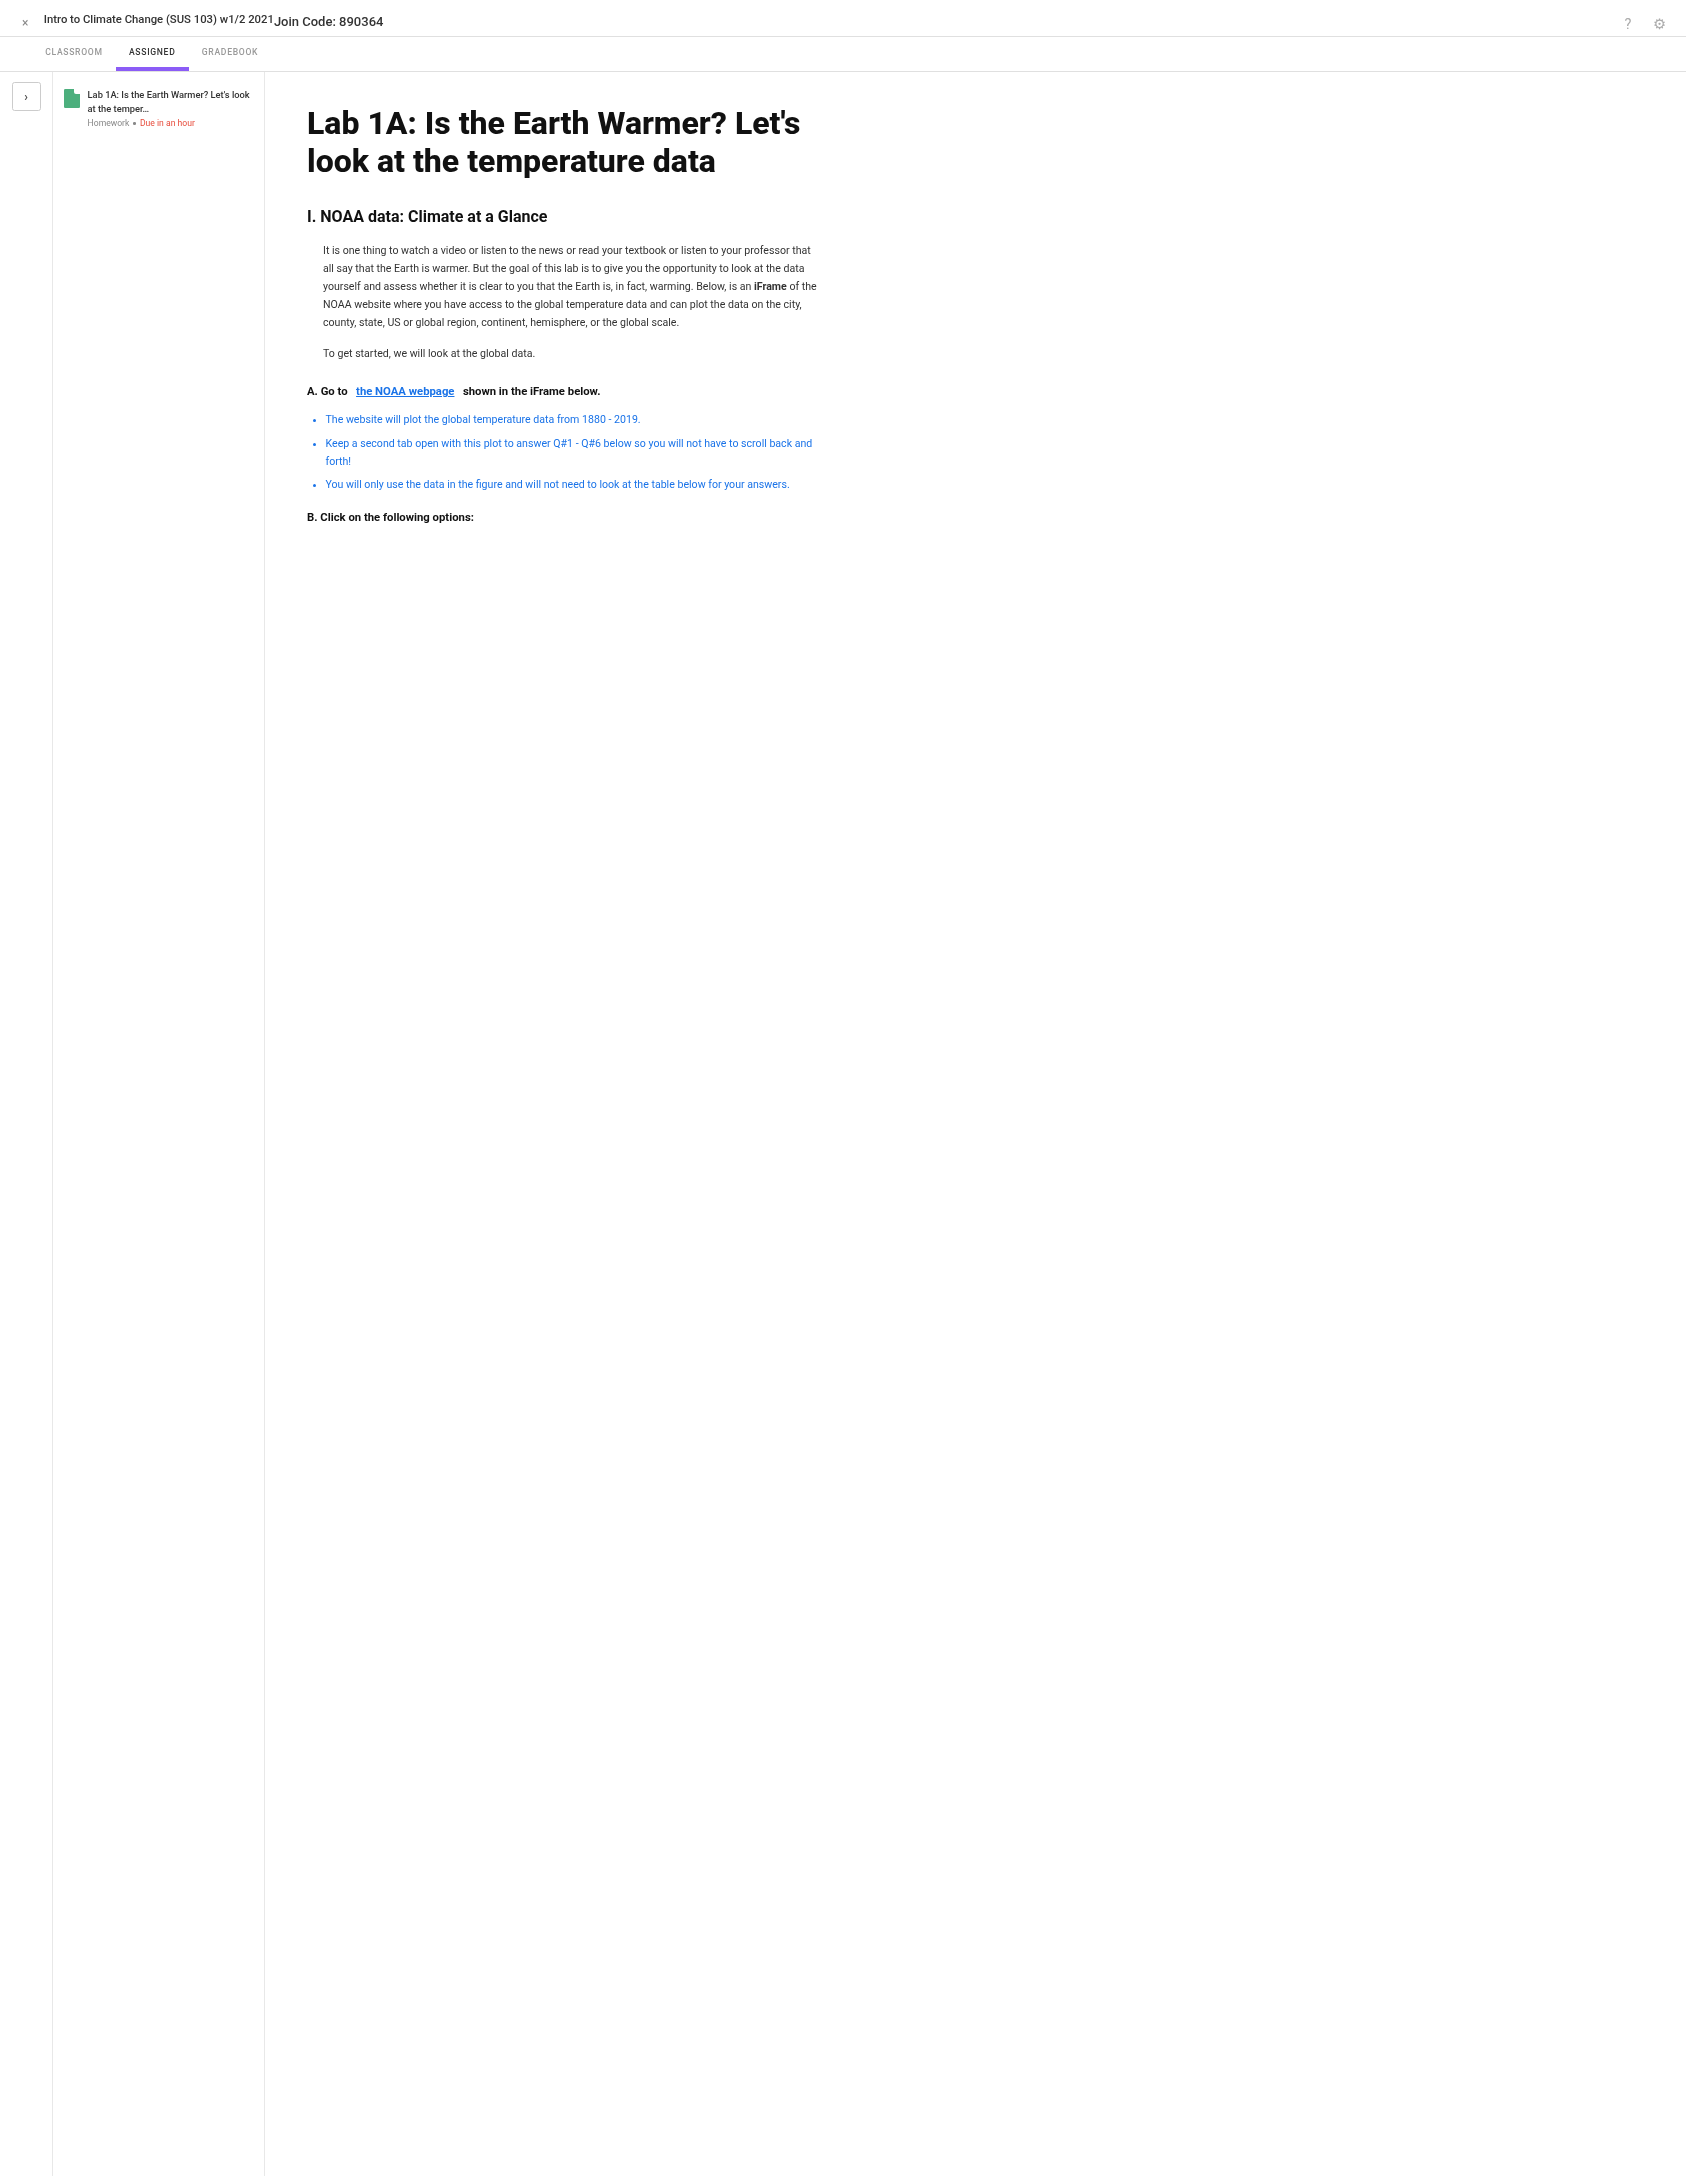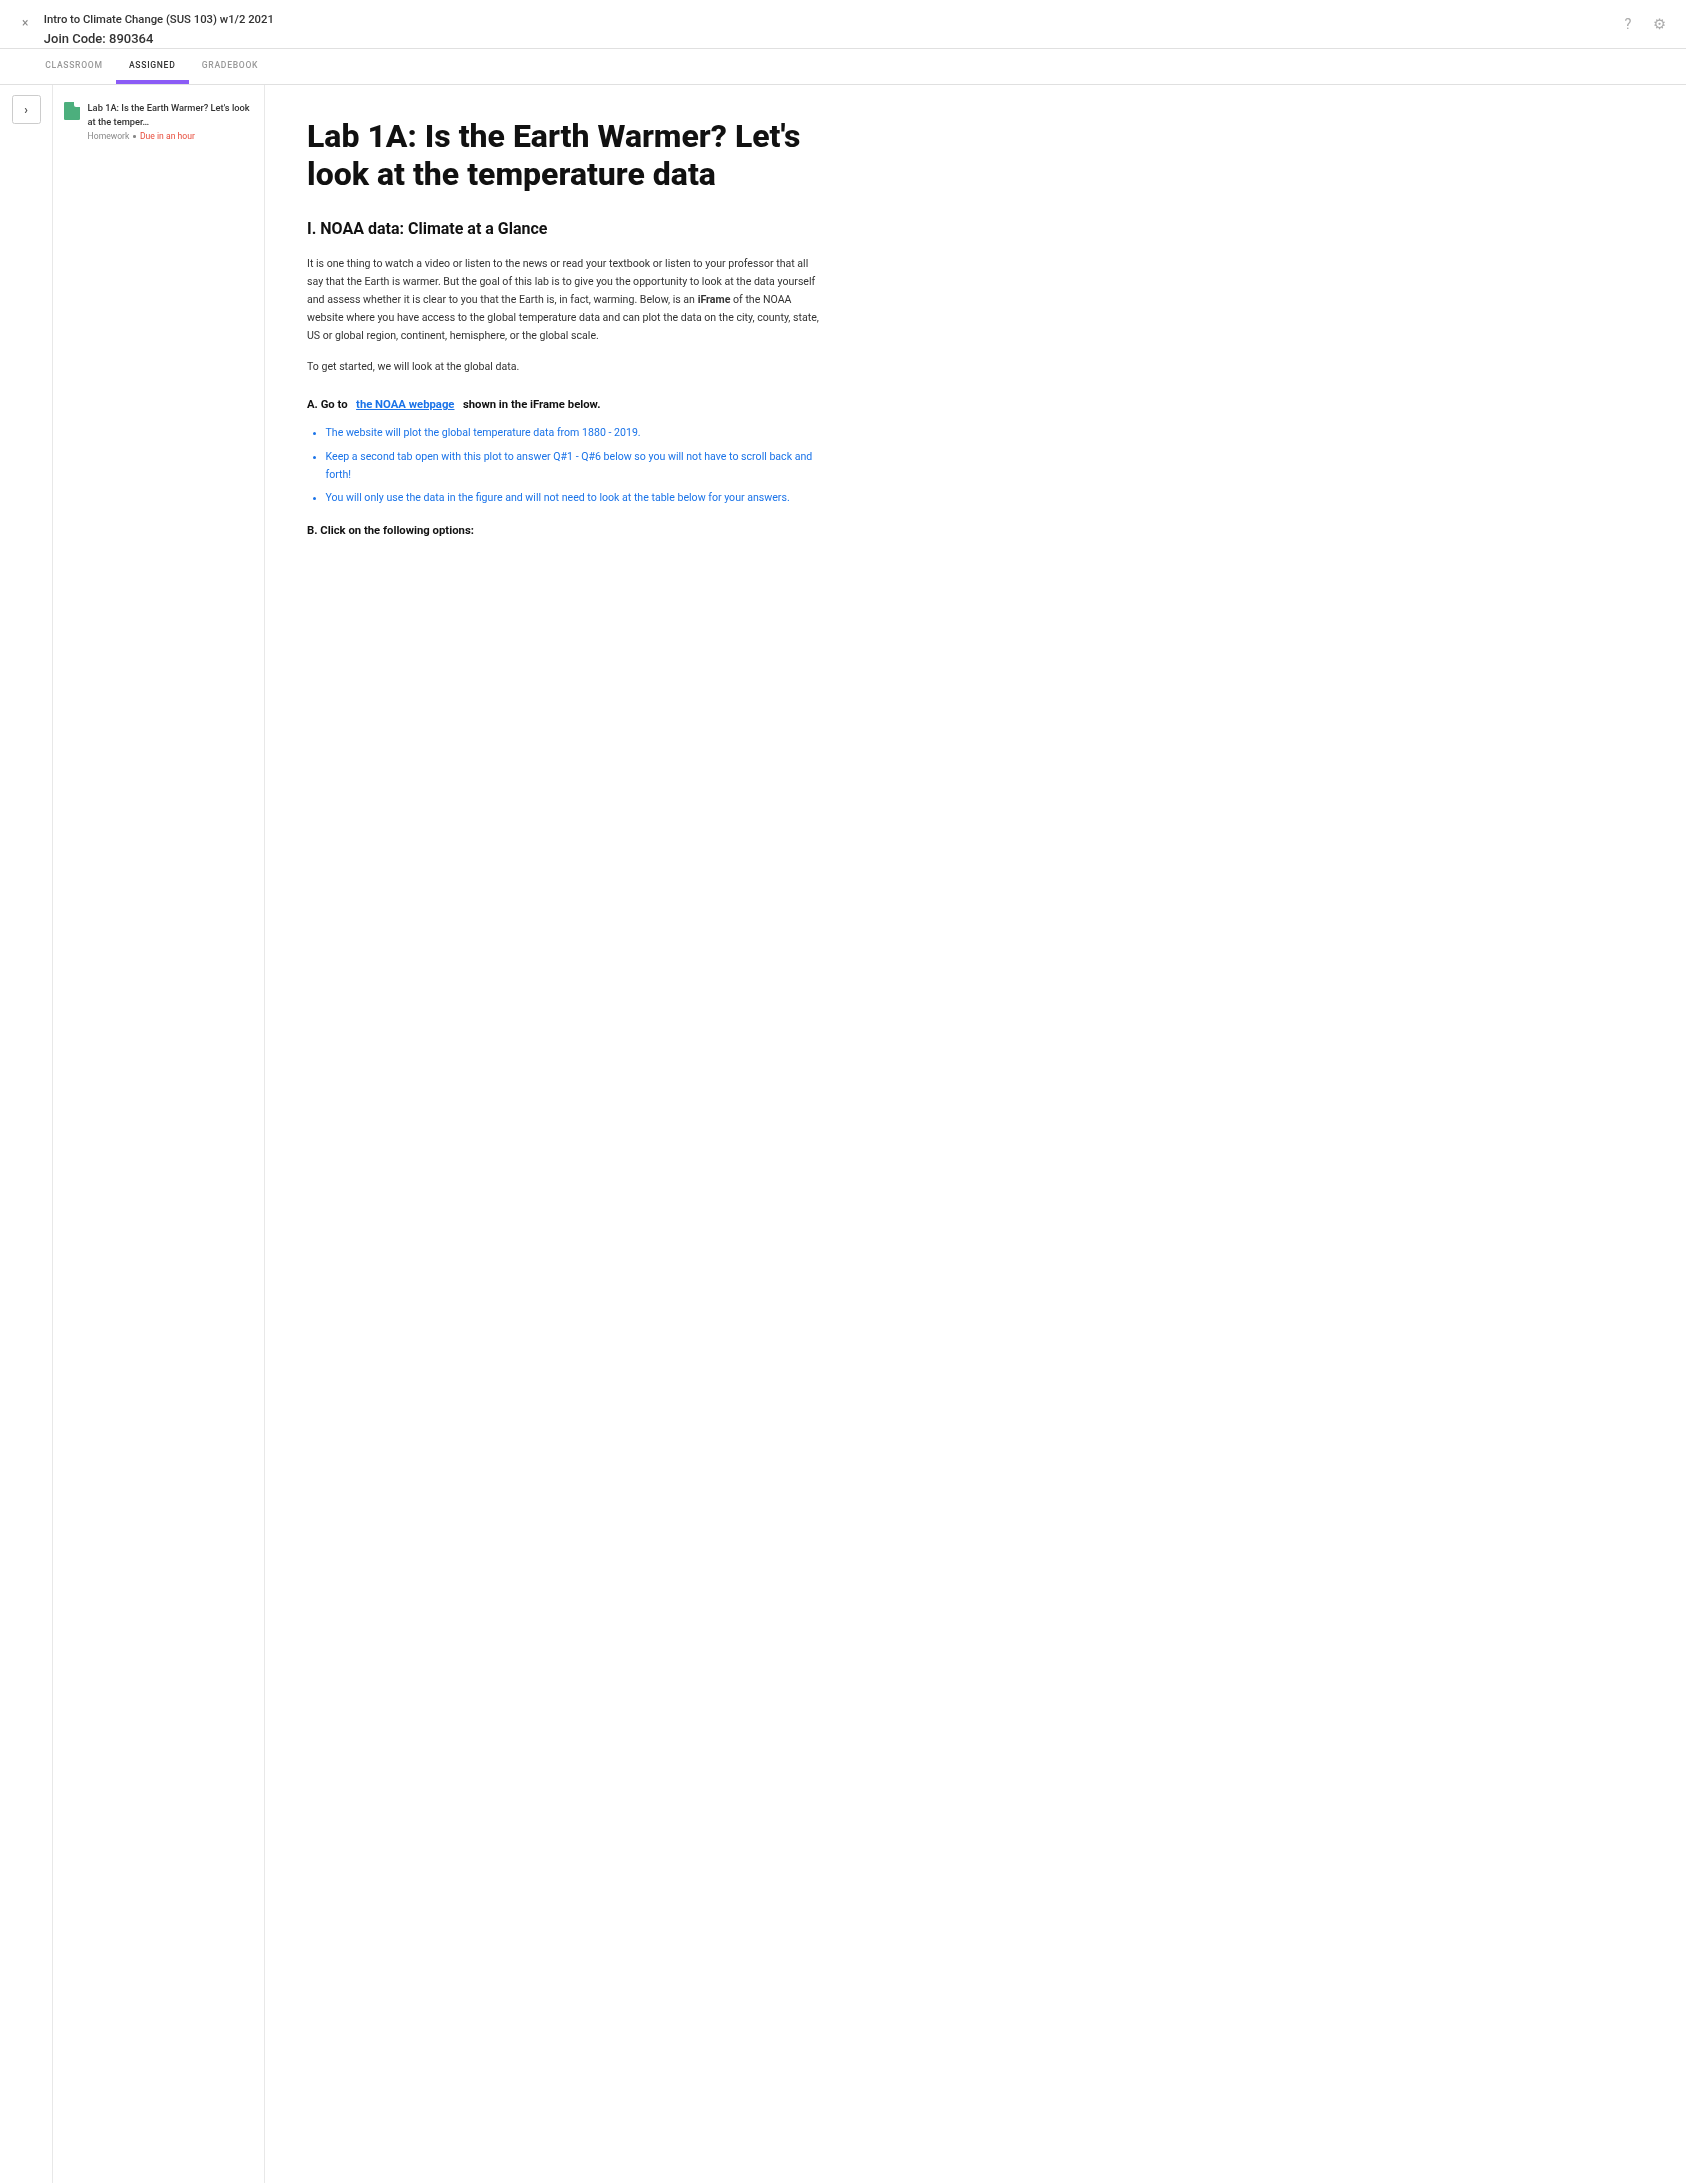--- a/index.html
+++ b/index.html
@@ -39,21 +39,21 @@
       justify-content: center;
       cursor: pointer;
       color: #888;
       font-size: 12px;
       margin-top: 1.3px;
       flex-shrink: 0;
     }
 
     .header-title-group {
       display: flex;
-      flex-direction: column;
+      flex-direction: row;
     }
 
     .header-title {
       font-size: 11.3px;
       font-weight: 500;
       color: #333;
     }
 
     .header-join-code {
       font-size: 13px;
@@ -227,20 +227,21 @@
       font-weight: 700;
       color: #111;
       margin-bottom: 13.2px;
     }
 
     .body-text {
       font-size: 10.6px;
       color: #333;
       line-height: 1.7;
       margin-bottom: 13.2px;
+      margin-left: 16px;
     }
 
     .body-text strong {
       font-weight: 700;
     }
 
     .sub-heading {
       font-size: 11.3px;
       font-weight: 700;
       color: #111;

